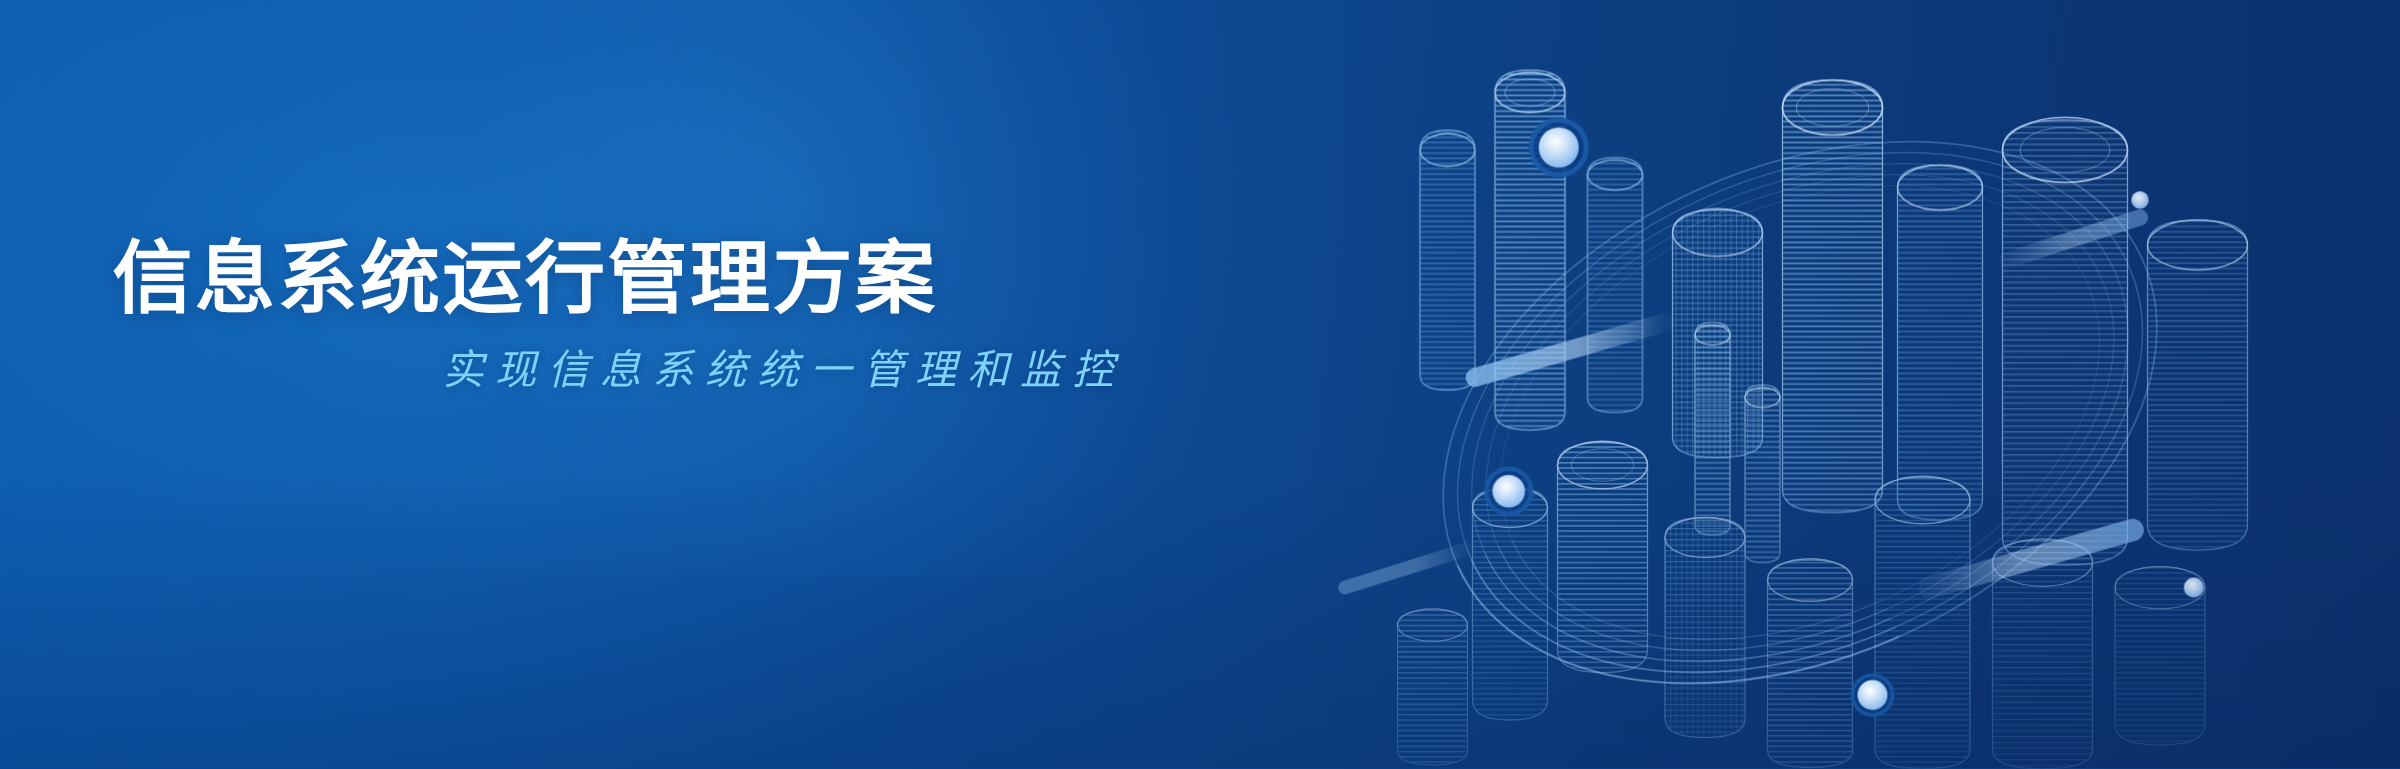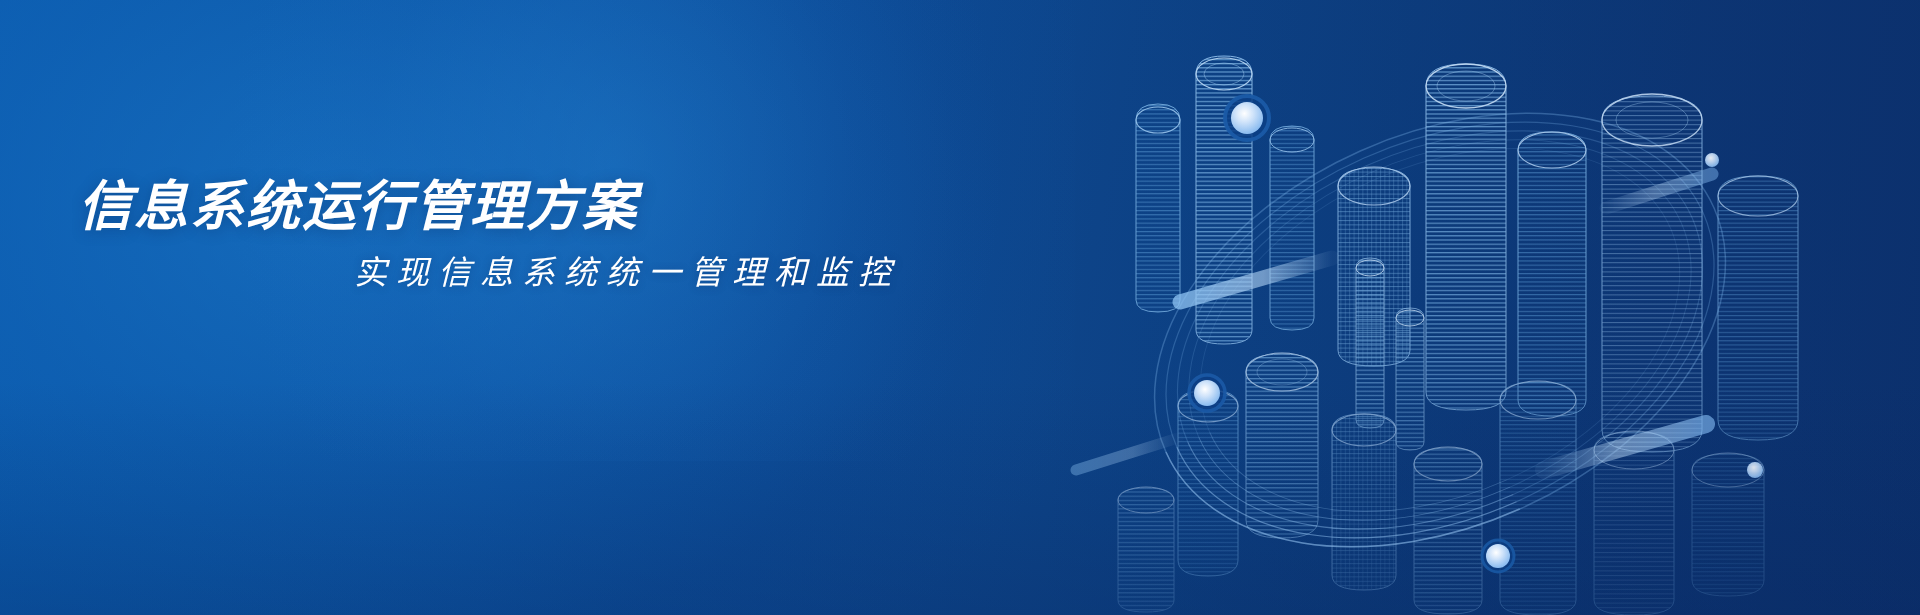--- a/index.html
+++ b/index.html
@@ -68,33 +68,32 @@
   }
 
   
   .text-block {
     position: absolute;
     left: 78px;
     top: 178px;
     width: 900px;
   }
   .title {
-    margin: 0;
+    margin: 12px;
     color: #ffffff;
-    font-size: 54px;
+    font-size: 64px;
     line-height: 1.06;
     font-weight: 700;
-    font-style: italic;
     letter-spacing: 2px;
     white-space: nowrap;
     text-shadow: 0 2px 14px rgba(6,34,86,0.35);
   }
   .subtitle {
     margin: 18px 0 0 0;
-    color: #ffffff;
+    color: #7dd3fc;
     font-size: 33px;
     line-height: 1.2;
     font-weight: 400;
     font-style: italic;
     letter-spacing: 9px;
     text-align: right;
     padding-right: 78px;
     white-space: nowrap;
     text-shadow: 0 1px 8px rgba(6,34,86,0.30);
   }

